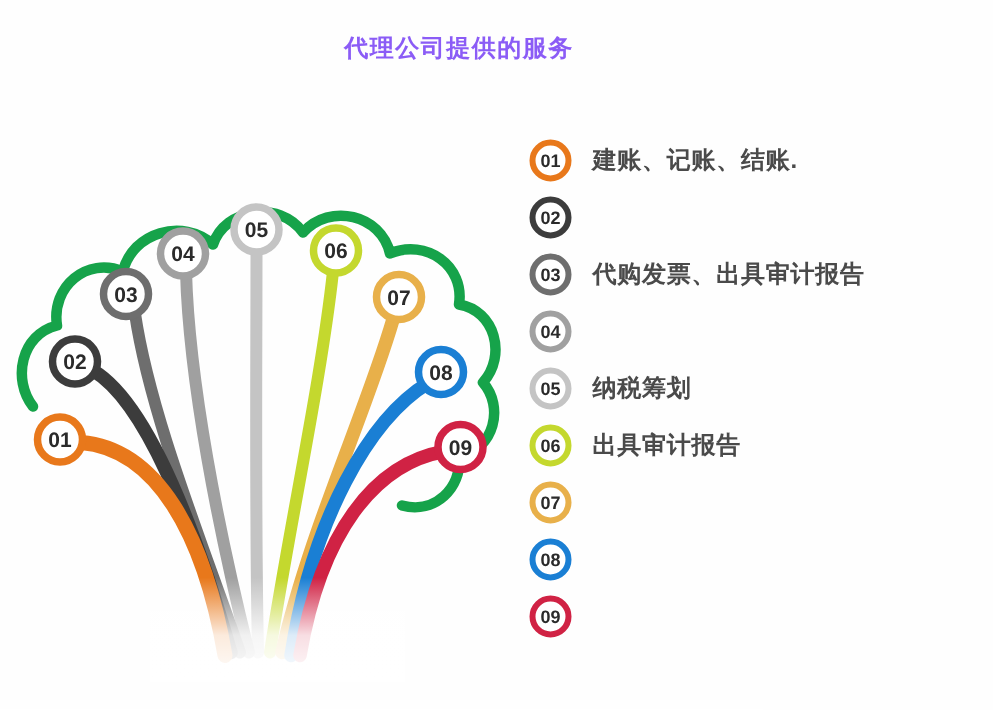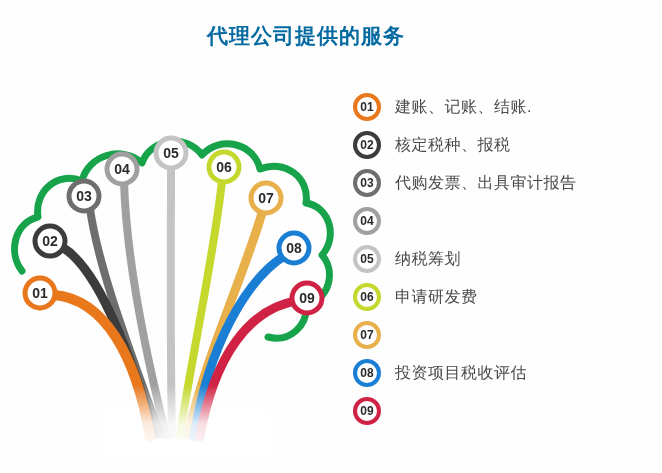--- a/index.html
+++ b/index.html
@@ -14,23 +14,23 @@
   #stage{
     position:absolute;left:0;top:0;width:662px;height:473px;
     background:#fefefe;
   }
 
   
   .title{
     position:absolute;
     left:0;top:22px;width:612px;
     text-align:center;
-    font-size:21px;
+    font-size:16px;
     font-weight:bold;
-    color:#0369a1;
+    color:#8b5cf6;
     letter-spacing:1px;
     white-space:nowrap;
   }
 
   
   #tree{
     position:absolute;left:0;top:55px;
     width:350px;height:400px;
   }
 
@@ -65,21 +65,21 @@
     box-sizing:border-box;
     background:#ffffff;
     display:flex;align-items:center;justify-content:center;
     font-size:12px;font-weight:bold;
     color:#2b2b2b;
     line-height:1;
     margin-right:14px;
   }
   .llabel{
     font-size:16px;
-    font-weight:normal;
+    font-weight:bold;
     color:#4a4a4a;
     white-space:nowrap;
     letter-spacing:0.5px;
   }
 </style>
 </head>
 <body>
 
 <div id="stage">
 
@@ -155,42 +155,40 @@
       </div>
   </div>
 
   <div id="legend">
       <div class="lrow">
         <div class="lbadge" style="border: 4px solid rgb(232, 120, 27);">01</div>
         <div class="llabel">建账、记账、结账.</div>
       </div>
       <div class="lrow">
         <div class="lbadge" style="border: 4px solid rgb(60, 60, 60);">02</div>
-        <div class="llabel">核定税种、报税</div>
       </div>
       <div class="lrow">
         <div class="lbadge" style="border: 4px solid rgb(110, 110, 110);">03</div>
         <div class="llabel">代购发票、出具审计报告</div>
       </div>
       <div class="lrow">
         <div class="lbadge" style="border: 4px solid rgb(160, 160, 160);">04</div>
       </div>
       <div class="lrow">
         <div class="lbadge" style="border: 4px solid rgb(196, 196, 196);">05</div>
         <div class="llabel">纳税筹划</div>
       </div>
       <div class="lrow">
         <div class="lbadge" style="border: 4px solid rgb(196, 216, 46);">06</div>
-        <div class="llabel">申请研发费</div>
+        <div class="llabel">出具审计报告</div>
       </div>
       <div class="lrow">
         <div class="lbadge" style="border: 4px solid rgb(232, 176, 74);">07</div>
       </div>
       <div class="lrow">
         <div class="lbadge" style="border: 4px solid rgb(26, 127, 212);">08</div>
-        <div class="llabel">投资项目税收评估</div>
       </div>
       <div class="lrow">
         <div class="lbadge" style="border: 4px solid rgb(208, 34, 68);">09</div>
       </div>
     </div>
 
 </div>
 
 </body></html>

